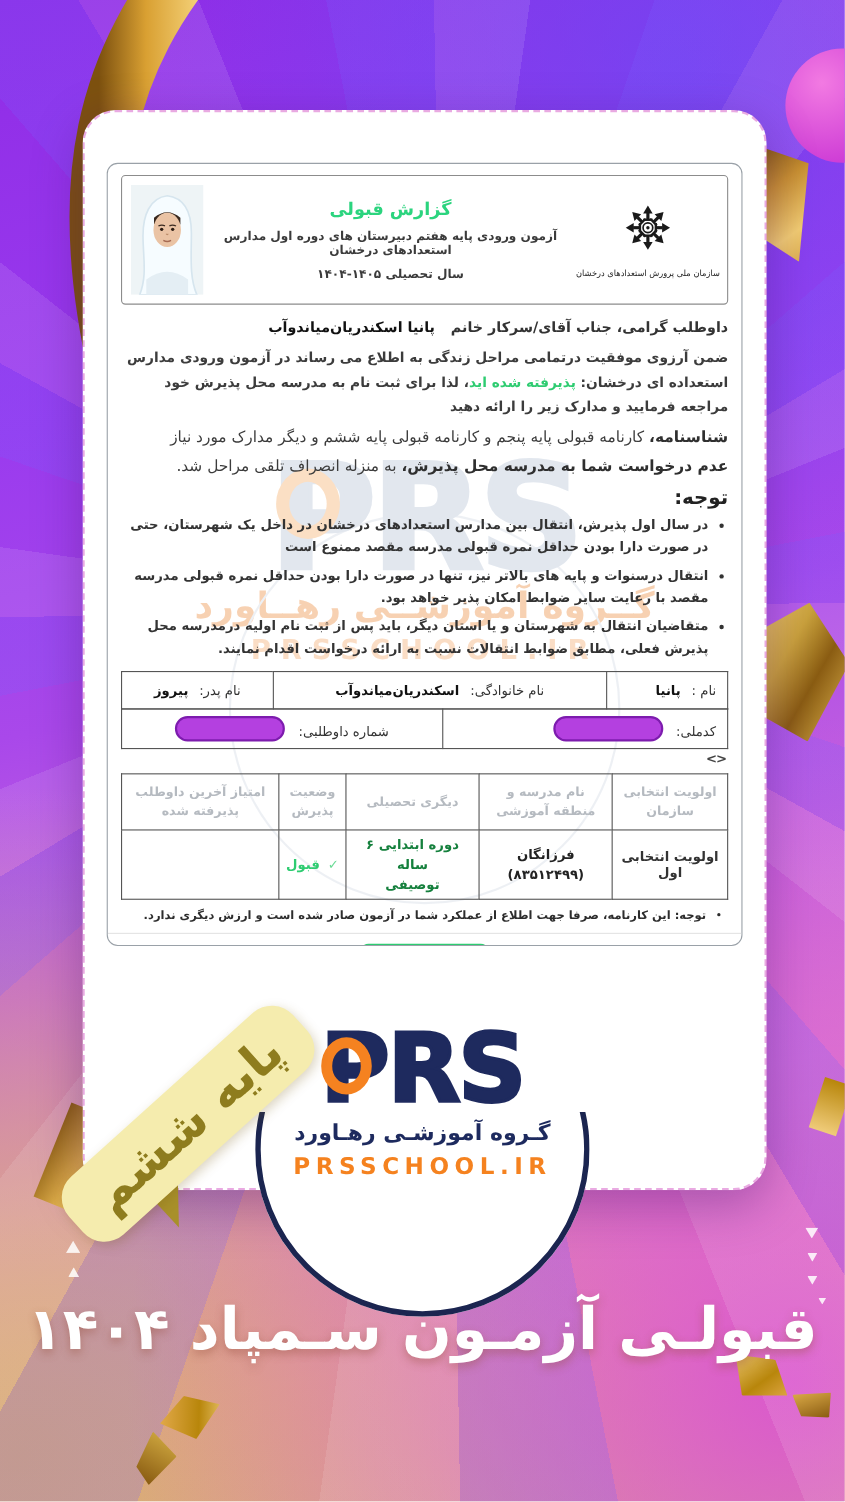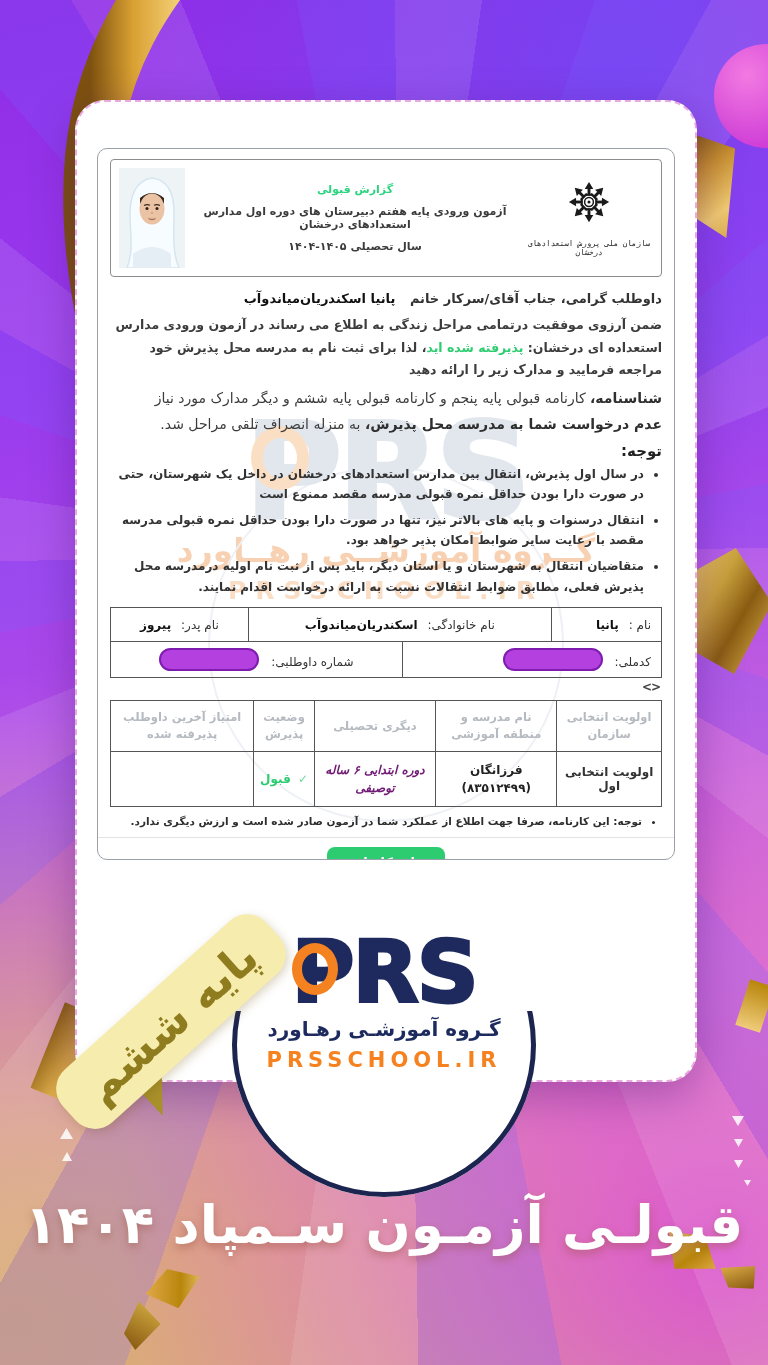--- a/index.html
+++ b/index.html
@@ -55,47 +55,47 @@
   .wm .wm-ring{position:absolute;left:6px;top:24px;width:34px;height:40px;border:12px solid #f8c08a;border-radius:50%;}
   .wm .wm-fa{font-size:33px;font-weight:700;color:#f0a568;margin-top:-10px;text-align:center;}
   .wm .wm-site{font-size:25px;font-weight:700;color:#f6bc8c;letter-spacing:9px;margin-top:6px;}
   
   .doc{position:relative;z-index:1;margin:46px 20px 0;height:712px;border:1.5px solid #9aa1a8;
     border-radius:10px;padding:10px 12px 0;direction:rtl;overflow:hidden;box-sizing:border-box;}
   .doc-head{display:flex;align-items:center;border:1px solid #8c8c8c;border-radius:4px;
     height:116px;margin-bottom:14px;padding:0 6px;}
   .org{width:132px;text-align:center;color:#1a1a1a;}
   .org svg{display:block;margin:0 auto;}
-  .org-name{font-size:7.5px;color:#222;margin-top:14px;transform:scaleY(1.05);font-family:Liberation Mono, monospace;}
+  .org-name{font-size:7.5px;color:#222;margin-top:14px;transform:scaleY(1.05);}
   .head-center{flex:1;text-align:center;}
-  .head-title{font-size:11px;font-weight:700;color:#2bd47e;margin-bottom:9px;}
+  .head-title{font-size:16px;font-weight:700;color:#2bd47e;margin-bottom:9px;}
   .head-sub{font-size:11px;font-weight:700;color:#3b3b3b;margin-bottom:9px;}
   .head-year{font-size:11px;font-weight:700;color:#3b3b3b;}
   .photo{width:66px;height:100px;margin:0 2px;}
   .greet{font-size:13px;color:#333;font-weight:600;margin-bottom:8px;}
   .greet b{font-weight:800;color:#111;margin-right:10px;}
   .intro{font-size:12.5px;font-weight:700;color:#3c3c3c;line-height:1.8;margin-bottom:8px;}
   .green{color:#2ecc71;}
   .line{font-size:14px;color:#3c3c3c;margin-bottom:10px;font-weight:500;}
   .line b{font-weight:700;color:#2f2f2f;}
-  .notice-label{font-size:15px;font-weight:700;color:#222;margin-bottom:4px;}
+  .notice-label{font-size:18px;font-weight:700;color:#222;margin-bottom:4px;}
   ul.notices{margin:0 18px 10px 0;padding:0;}
   ul.notices li{font-size:12px;font-weight:600;color:#333;line-height:1.72;margin-bottom:5px;}
   table.t1{width:100%;border-collapse:collapse;}
   table.t1 td{border:1px solid #555;font-size:12px;color:#333;padding:6px 10px;height:21px;}
   table.t1 td b{font-weight:800;color:#111;margin-right:6px;}
   .pill{display:inline-block;width:96px;height:19px;background:#b440e0;border:2px solid #7d1cae;
     border-radius:12px;vertical-align:-5px;margin-right:8px;}
   .code-line{font-size:12px;font-weight:700;color:#444;letter-spacing:-1px;margin:2px 2px 0 0;direction:ltr;text-align:right;height:16px;}
   table.t2{width:100%;border-collapse:collapse;margin-top:4px;}
   table.t2 th{border:1px solid #555;font-size:11.5px;font-weight:600;color:#b5bac0;padding:6px 4px;height:38px;line-height:1.5;}
   table.t2 td{border:1px solid #555;font-size:12px;text-align:center;padding:4px;height:46px;}
   .cell-priority{font-weight:600;color:#333;}
   .cell-school{font-weight:800;color:#222;line-height:1.5;}
-  .cell-field{font-weight:800;color:#701a75;line-height:1.5;font-style:italic;}
+  .cell-field{font-weight:800;color:#15803d;line-height:1.5;}
   .cell-status{color:#2ecc71;font-weight:700;}
   .cell-status .chk{color:#6cdb97;font-weight:400;margin-left:3px;}
   ul.note{margin:8px 20px 0 0;padding:0;}
   ul.note li{font-size:10.5px;font-weight:700;color:#2d2d2d;}
   .btn-row{border-top:1px solid #e3e3e3;margin:10px -12px 0;padding:9px 0 8px;text-align:center;}
   .print-btn{display:inline-block;background:#2ecc71;color:#fff;font-size:13px;font-weight:700;
     font-family:"DejaVu Sans",sans-serif;border:none;border-radius:8px;padding:8px 20px;cursor:pointer;}
   
   .brand-fill{position:absolute;left:232px;top:893px;width:304px;height:304px;background:#fff;border-radius:50%;z-index:3;}
   .brand-ring{position:absolute;left:232px;top:893px;width:304px;height:304px;border:5px solid #1b2550;
@@ -109,21 +109,21 @@
   
   .badge-tail{position:absolute;left:136px;top:1078px;width:0;height:0;z-index:6;
     border-top:40px solid #a8902a;border-left:22px solid transparent;border-right:9px solid transparent;
     transform:rotate(-14deg);}
   .badge{position:absolute;left:34px;top:986px;transform:rotate(-42deg);z-index:7;
     background:#f5ecae;border-radius:26px;padding:10px 30px;box-shadow:0 4px 10px rgba(120,90,20,.25);}
   .badge span{font-size:44px;font-weight:800;color:#8e7c1e;white-space:nowrap;}
   
   .headline{position:absolute;left:0;right:0;top:1178px;z-index:5;text-align:center;direction:rtl;
     font-size:53px;font-weight:900;color:#fff;
-    text-shadow:0 4px 9px rgba(150,80,60,.45);margin-top:16px;}
+    text-shadow:0 4px 9px rgba(150,80,60,.45);}
 </style>
 </head>
 <body>
 
 <div class="stage">
   <div class="rays"></div>
 
   <svg class="decor" style="left:0;top:-20px;" width="330" height="390" viewBox="0 0 330 390">
     <defs>
       <linearGradient id="gold" x1="0" y1="0" x2="1" y2="0">

